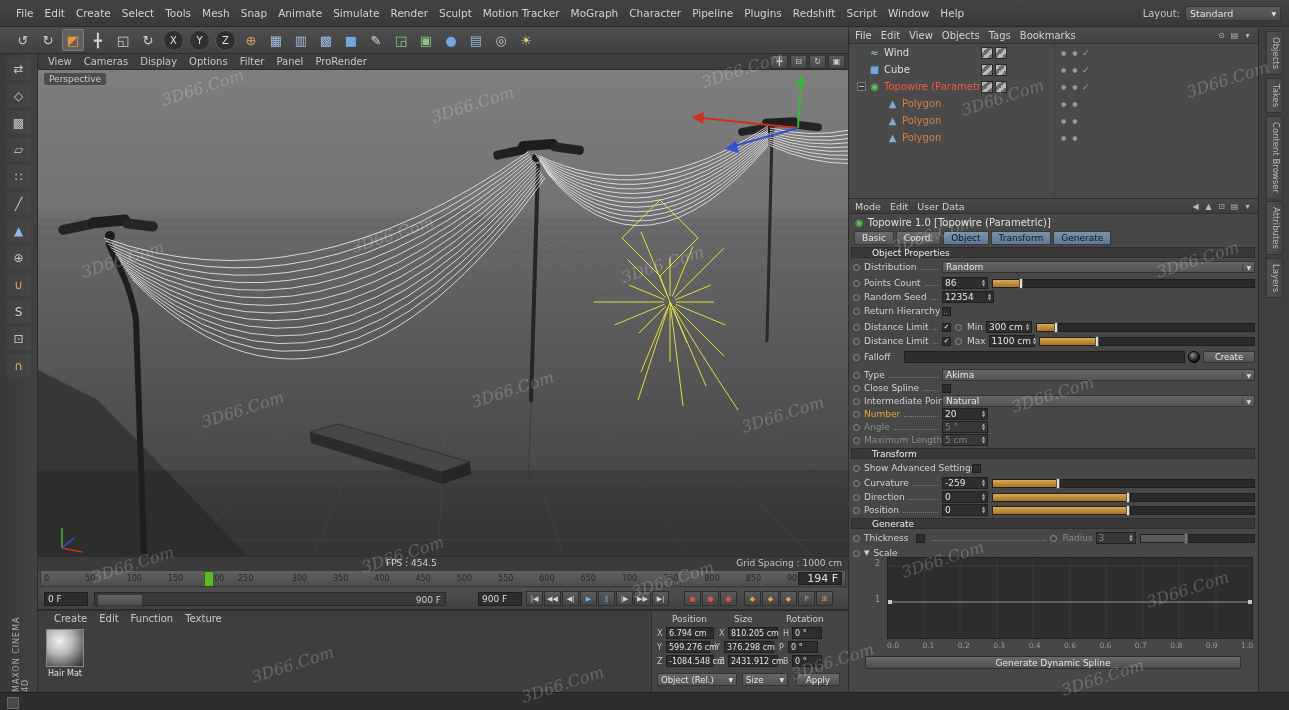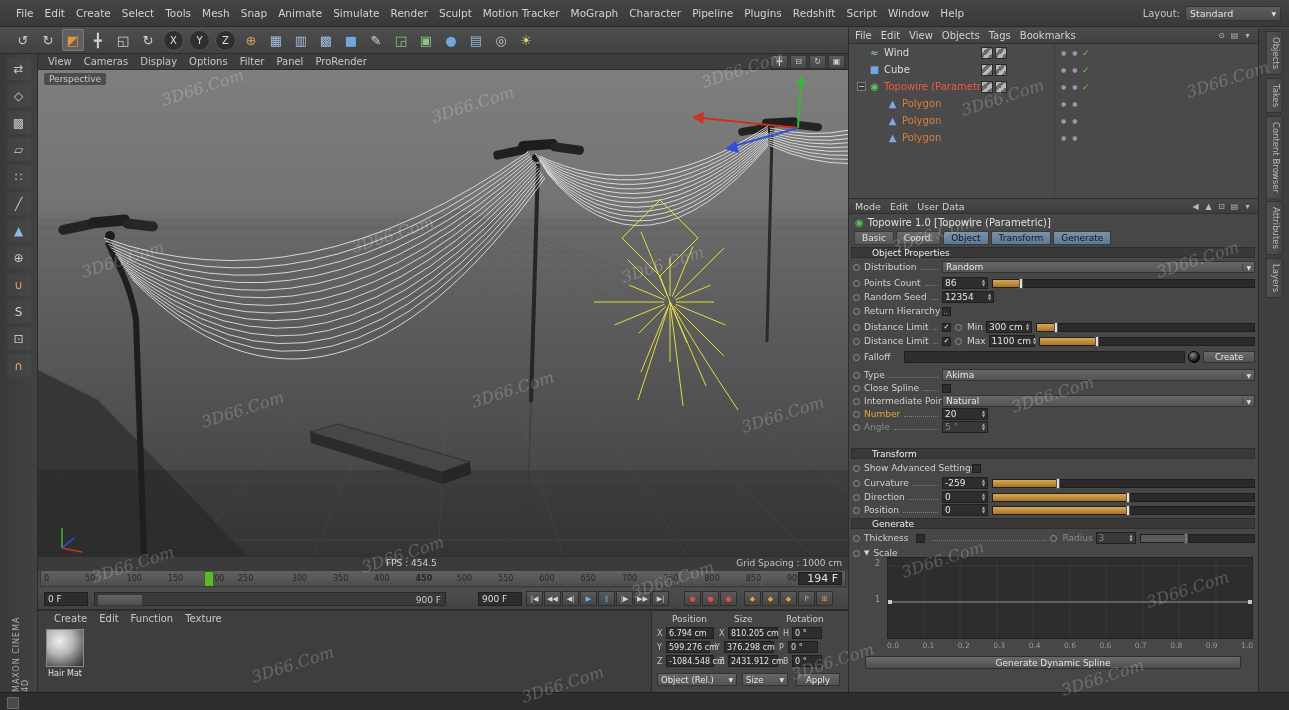--- a/index.html
+++ b/index.html
@@ -391,21 +391,21 @@
 
     <span class="tick" style="left: 3px;">0</span>
         <span class="tick" style="left: 44.28px;">50</span>
         <span class="tick" style="left: 85.56px;">100</span>
         <span class="tick" style="left: 126.84px;">150</span>
         <span class="tick" style="left: 168.12px;">200</span>
         <span class="tick" style="left: 197px;">250</span>
         <span class="tick" style="left: 250.68px;">300</span>
         <span class="tick" style="left: 291.96px;">350</span>
         <span class="tick" style="left: 333.24px;">400</span>
-        <span class="tick" style="left: 374.52px; font-weight: bold;">450</span>
+        <span class="tick" style="left: 374.52px;">450</span>
         <span class="tick" style="left: 415.8px;">500</span>
         <span class="tick" style="left: 457.08px;">550</span>
         <span class="tick" style="left: 498.36px;">600</span>
         <span class="tick" style="left: 539.64px;">650</span>
         <span class="tick" style="left: 580.92px;">700</span>
         <span class="tick" style="left: 622.2px;">750</span>
         <span class="tick" style="left: 663.48px;">800</span>
         <span class="tick" style="left: 704.76px;">850</span>
         <span class="tick" style="left: 746.04px;">900</span>
       </div>
@@ -777,20 +777,34 @@
         </div>
     </div>
     <div class="arow dis" style="top:222px">
       <span class="kdot"></span>
       <span class="lab">
           <span>Angle</span>
           <span class="lead"></span>
         </span>
       <div class="fld w46">
           <span class="val">5 °</span>
+          <span class="spin">
+            <span>▲</span>
+            <span>▼</span>
+          </span>
+        </div>
+    </div>
+    <div class="arow dis" style="top:235px">
+      <span class="kdot"></span>
+      <span class="lab">
+          <span>Maximum Length</span>
+          <span class="lead"></span>
+        </span>
+      <div class="fld w46">
+          <span class="val">5 cm</span>
           <span class="spin">
             <span>▲</span>
             <span>▼</span>
           </span>
         </div>
     </div>
 
     <div class="asec" style="top:249px">Transform</div>
 
     <div class="arow" style="top:263px">

